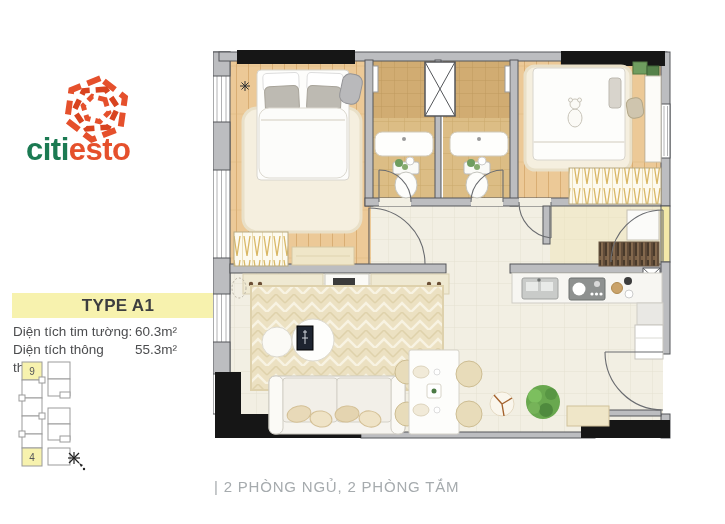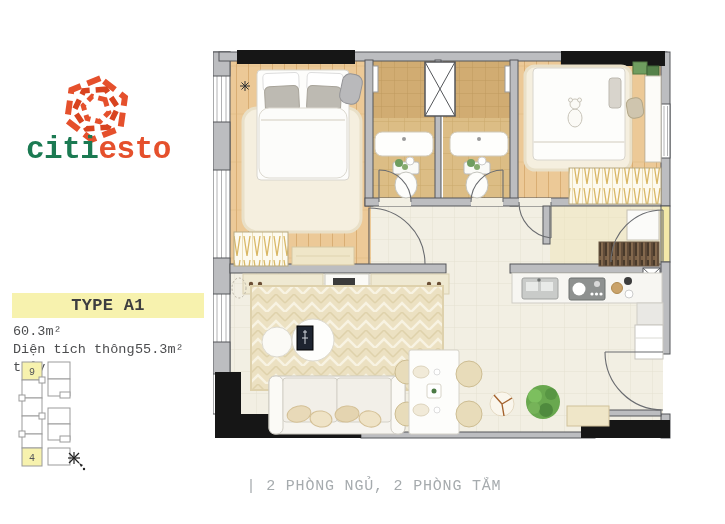--- a/index.html
+++ b/index.html
@@ -1,31 +1,31 @@
 <!DOCTYPE html>
 <html><head>
 <meta charset="utf-8">
 <style>
   html,body{margin:0;padding:0;background:#ffffff;}
   .page{position:relative;width:725px;height:524px;background:#fff;overflow:hidden;
-        font-family:Liberation Mono, monospace;}
+        font-family:Liberation Sans, sans-serif;}
   .abs{position:absolute;}
   
   .logo-text{position:absolute;left:26px;top:132px;font-size:31px;font-weight:bold;letter-spacing:-0.5px;}
   .logo-text .green{color:#1b7a52;}
   .logo-text .orange{color:#e5502c;}
   
-  .type-banner{position:absolute;left:12px;top:293px;width:192px;height:25px;background:#f7f2ae;
+  .type-banner{position:absolute;left:12px;top:293px;width:212px;height:25px;background:#f7f2ae;
     display:flex;align-items:center;justify-content:center;font-size:17px;font-weight:bold;
     color:#3d3e40;letter-spacing:0.3px;}
   .area-rows{position:absolute;left:13px;top:323px;width:190px;font-size:13.5px;color:#4c4d4f;}
   .area-row{display:flex;line-height:18px;}
   .area-row .lbl{width:122px;}
   .rooms-text{position:absolute;left:68px;top:388px;font-size:15.5px;color:#55565a;line-height:21px;letter-spacing:0.2px;}
-  .caption{position:absolute;left:214px;top:478px;width:320px;text-align:center;
+  .caption{position:absolute;left:214px;top:478px;width:320px;
     font-size:15px;color:#a6abae;letter-spacing:0.8px;}
   svg{display:block;}
   .w{fill:#bcbdc0;stroke:#54565a;stroke-width:1;}
   .blk{fill:#161616;stroke:none;}
 </style>
 </head>
 <body>
 
 <div class="page">
 
@@ -39,20 +39,21 @@
     </svg>
   </div>
   <div class="logo-text"><span class="green">citi</span><span class="orange">esto</span></div>
 
   <div class="type-banner">
     <span>TYPE A1</span>
   </div>
 
   <div class="area-rows">
     <div class="area-row">
+      <span class="lbl">Diện tích tim tường:</span>
       <span class="val">60.3m²</span>
     </div>
     <div class="area-row">
       <span class="lbl">Diện tích thông thủy:</span>
       <span class="val">55.3m²</span>
     </div>
   </div>
 
   <div class="abs" style="left:12px;top:358px;">
     <svg width="96" height="112" viewBox="0 0 96 112">

